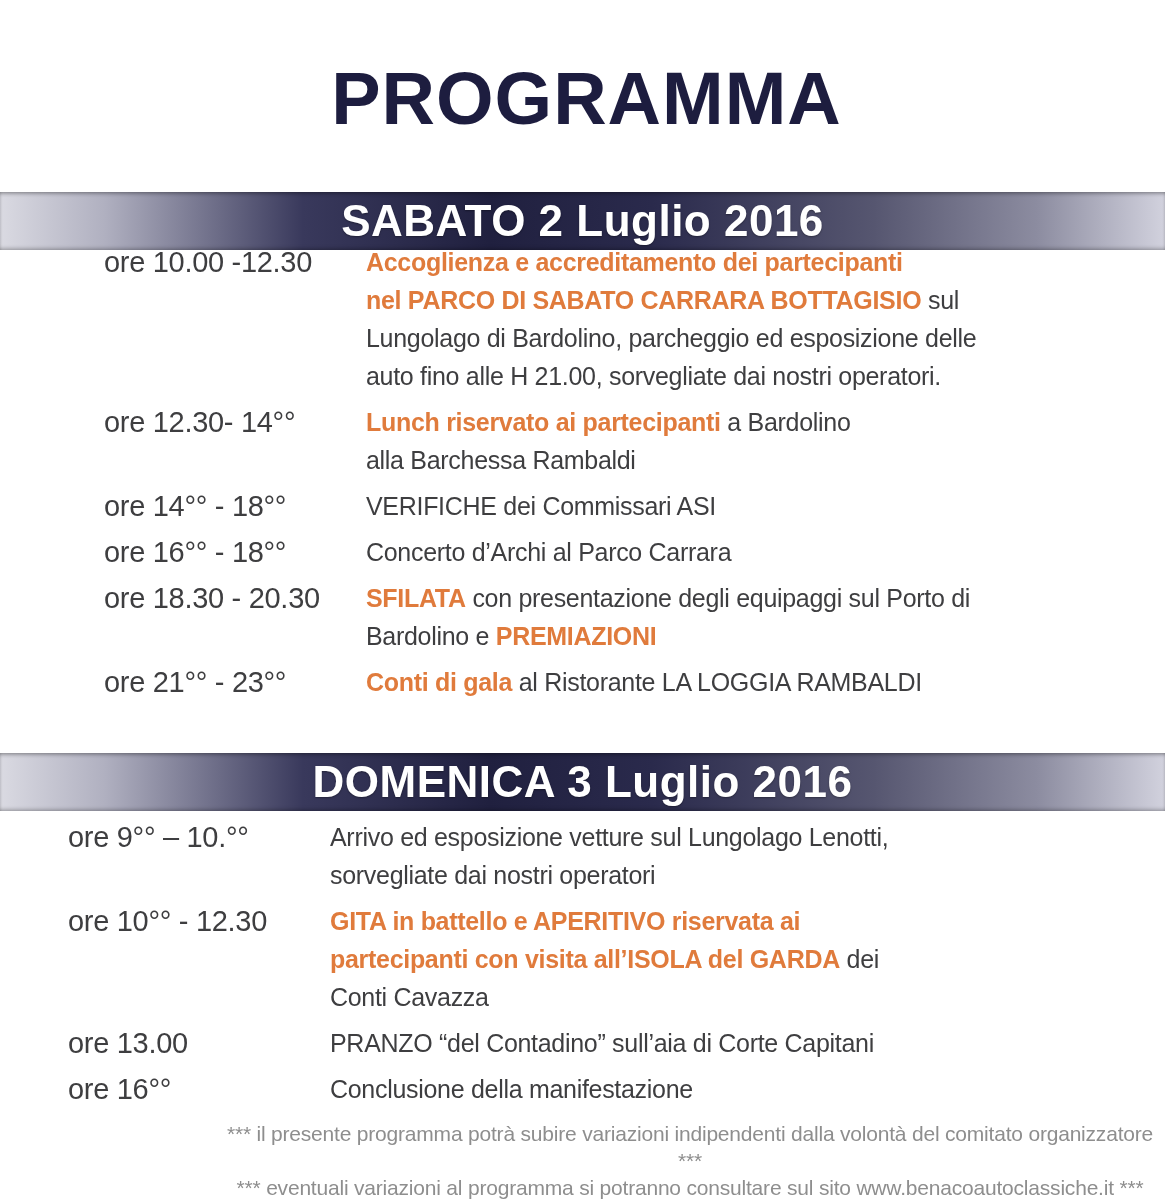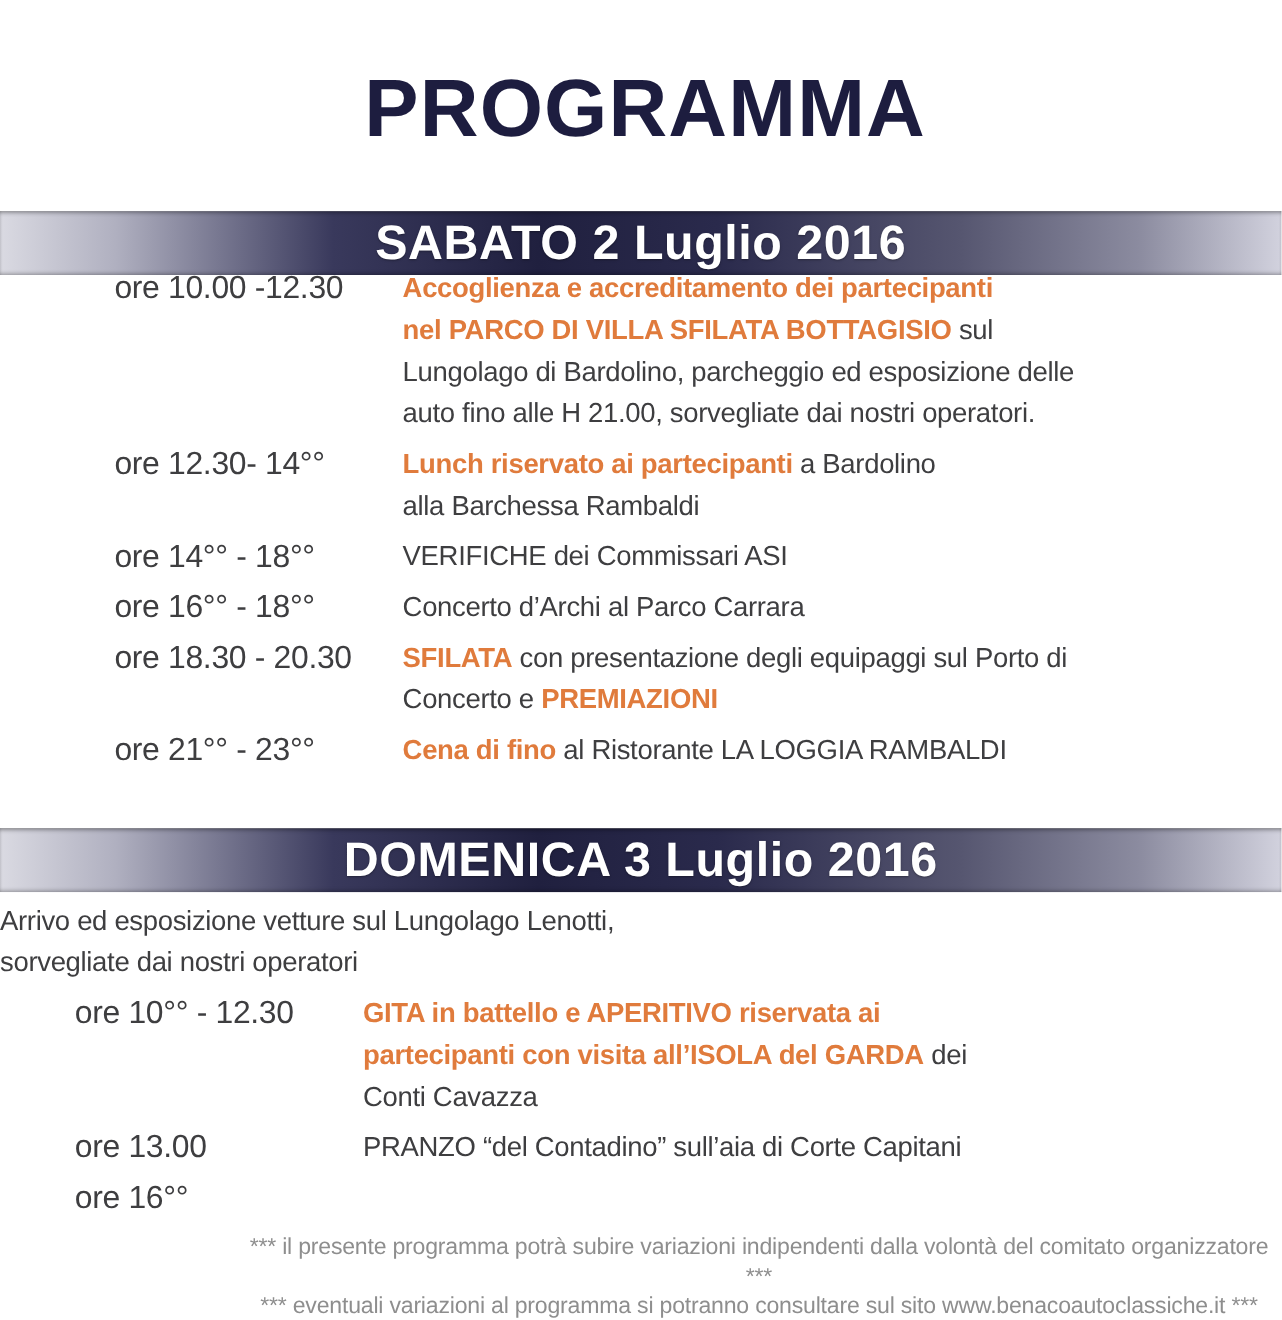--- a/index.html
+++ b/index.html
@@ -59,21 +59,21 @@
   <h1 class="title">PROGRAMMA</h1>
 
   <div class="banner banner-sabato">
     <span>SABATO 2 Luglio 2016</span>
   </div>
   <div class="events" id="events-0">
       <div class="event">
         <div class="event-time">ore 10.00 -12.30</div>
         <div class="event-desc">
           <div><span class="hl">Accoglienza e accreditamento dei partecipanti</span></div>
-          <div><span class="hl">nel PARCO DI VILLA SFILATA BOTTAGISIO</span><span class=""> sul</span></div>
+          <div><span class="hl">nel PARCO DI SABATO CARRARA BOTTAGISIO</span><span class=""> sul</span></div>
           <div><span class="">Lungolago di Bardolino, parcheggio ed esposizione delle</span></div>
           <div><span class="">auto fino alle H 21.00, sorvegliate dai nostri operatori.</span></div>
         </div>
       </div>
       <div class="event">
         <div class="event-time">ore 12.30- 14°°</div>
         <div class="event-desc">
           <div><span class="hl">Lunch riservato ai partecipanti</span><span class=""> a Bardolino</span></div>
           <div><span class="">alla Barchessa Rambaldi</span></div>
         </div>
@@ -87,36 +87,37 @@
       <div class="event">
         <div class="event-time">ore 16°° - 18°°</div>
         <div class="event-desc">
           <div><span class="">Concerto d’Archi al Parco Carrara</span></div>
         </div>
       </div>
       <div class="event">
         <div class="event-time">ore 18.30 - 20.30</div>
         <div class="event-desc">
           <div><span class="hl">SFILATA</span><span class=""> con presentazione degli equipaggi sul Porto di</span></div>
-          <div><span class="">Concerto e </span><span class="hl">PREMIAZIONI</span></div>
+          <div><span class="">Bardolino e </span><span class="hl">PREMIAZIONI</span></div>
         </div>
       </div>
       <div class="event">
         <div class="event-time">ore 21°° - 23°°</div>
         <div class="event-desc">
-          <div><span class="hl">Cena di fino</span><span class=""> al Ristorante LA LOGGIA RAMBALDI</span></div>
+          <div><span class="hl">Conti di gala</span><span class=""> al Ristorante LA LOGGIA RAMBALDI</span></div>
         </div>
       </div>
     </div>
 
   <div class="banner banner-domenica">
     <span>DOMENICA 3 Luglio 2016</span>
   </div>
   <div class="events" id="events-1">
       <div class="event">
+        <div class="event-time">ore 9°° – 10.°°</div>
         <div class="event-desc">
           <div><span class="">Arrivo ed esposizione vetture sul Lungolago Lenotti,</span></div>
           <div><span class="">sorvegliate dai nostri operatori</span></div>
         </div>
       </div>
       <div class="event">
         <div class="event-time">ore 10°° - 12.30</div>
         <div class="event-desc">
           <div><span class="hl">GITA in battello e APERITIVO riservata ai</span></div>
           <div><span class="hl">partecipanti con visita all’ISOLA del GARDA</span><span class=""> dei</span></div>
@@ -124,20 +125,23 @@
         </div>
       </div>
       <div class="event">
         <div class="event-time">ore 13.00</div>
         <div class="event-desc">
           <div><span class="">PRANZO “del Contadino” sull’aia di Corte Capitani</span></div>
         </div>
       </div>
       <div class="event">
         <div class="event-time">ore 16°°</div>
+        <div class="event-desc">
+          <div><span class="">Conclusione della manifestazione</span></div>
+        </div>
       </div>
     </div>
 
   <div class="footer">
     <div>*** il presente programma potrà subire variazioni indipendenti dalla volontà del comitato organizzatore ***</div>
     <div>*** eventuali variazioni al programma si potranno consultare sul sito www.benacoautoclassiche.it ***</div>
   </div>
 
 </div>
 

